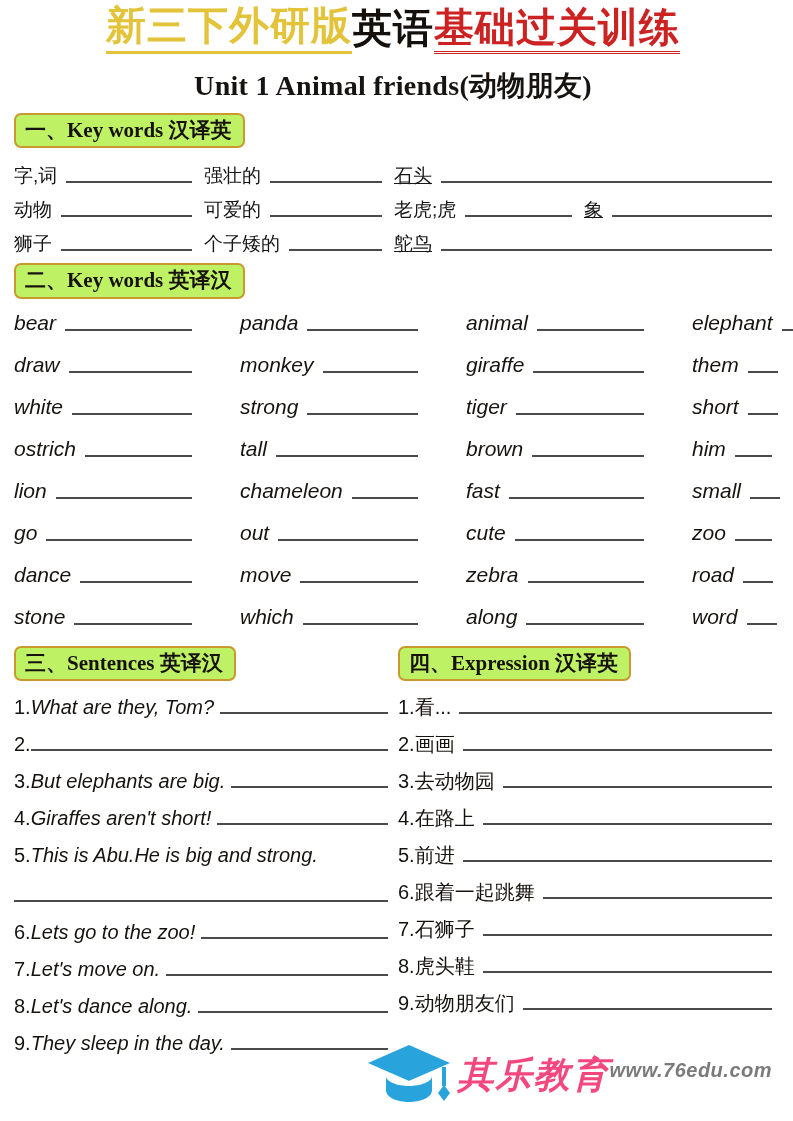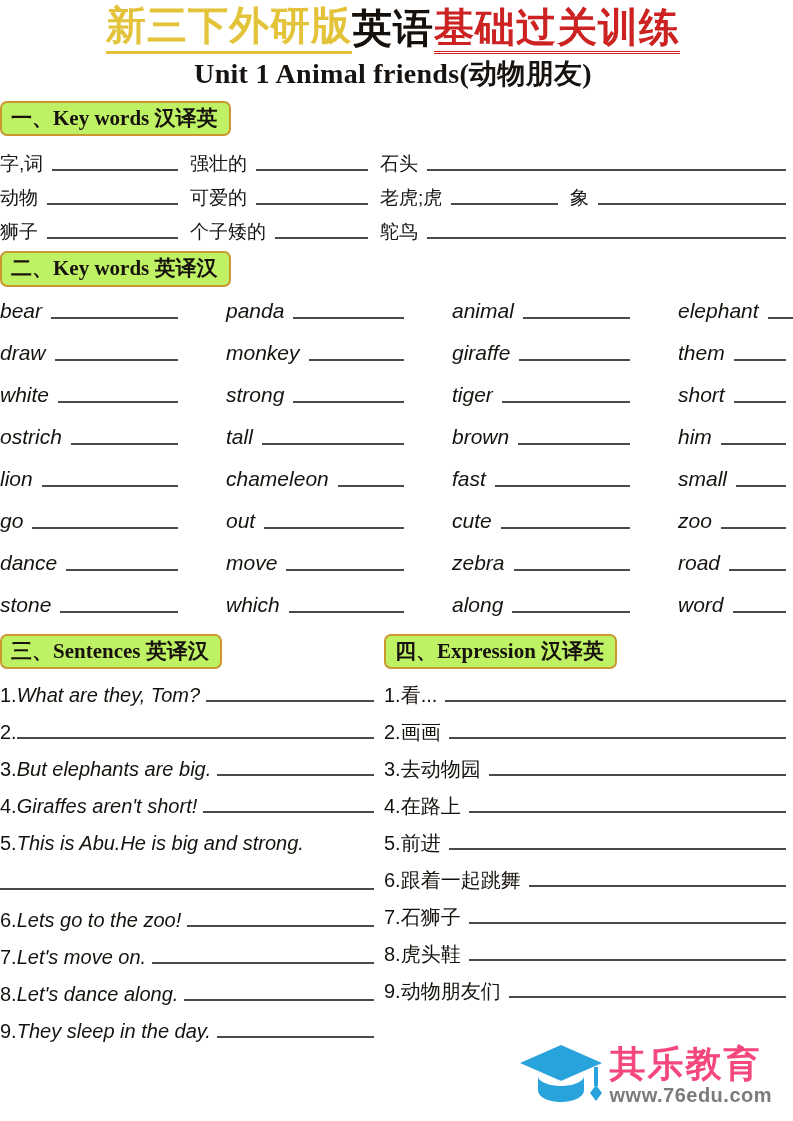--- a/index.html
+++ b/index.html
@@ -14,21 +14,21 @@
     font-family: "Liberation Sans", "DejaVu Sans", sans-serif;
     color: #1a1a1a;
     position: relative;
     overflow: hidden;
   }
 
   .page {
     width: 786px;
     height: 1121px;
     position: relative;
-    padding: 0 0;
+    padding: 0 14px;
   }
 
   
   .title-row {
     text-align: center;
     padding-top: 6px;
     white-space: nowrap;
     line-height: 1;
   }
   .title-seg {
@@ -52,21 +52,21 @@
     border-bottom: 3px double #cc2222;
     padding-bottom: 3px;
   }
 
   .subtitle {
     text-align: center;
     font-family: "Liberation Serif", "DejaVu Serif", serif;
     font-size: 28px;
     font-weight: 600;
     color: #171310;
-    margin-top: 1px;
+    margin-top: 13px;
     letter-spacing: 0.3px;
   }
 
   
   .sec-head {
     display: inline-block;
     border: 2px solid #c9992f;
     border-radius: 7px;
     background: #bef264;
     padding: 2px 11px 3px 9px;
@@ -95,21 +95,21 @@
     display: flex;
     align-items: flex-end;
     height: 34px;
   }
   .wcell {
     display: flex;
     align-items: flex-end;
     flex: 0 0 190px;
     padding-right: 12px;
   }
-  .wcell.last { flex: 1 1 auto; padding-right: 0; }
+  .wcell.last { flex: 1 1 auto; padding-right: 0; text-decoration: underline; }
 
   .cn-term {
     font-family: "Liberation Sans", "DejaVu Sans", sans-serif;
     font-size: 19px;
     color: #151515;
     white-space: nowrap;
     padding-right: 9px;
     line-height: 1.1;
   }
 
@@ -178,21 +178,21 @@
 
   
   .footer-logo {
     position: absolute;
     right: 14px;
     bottom: 12px;
     display: flex;
     align-items: center;
   }
   .cap-icon { flex: 0 0 auto; margin-right: 6px; }
-  .logo-text { display: flex; flex-direction: column; line-height: 1; }
+  .logo-text { display: flex; flex-direction: row; line-height: 1; font-style: italic; }
   .logo-cn {
     font-size: 36px;
     font-weight: 700;
     color: #f4477d;
     letter-spacing: 2px;
     font-family: "DejaVu Sans", sans-serif;
   }
   .logo-url {
     font-size: 20px;
     font-weight: 700;

